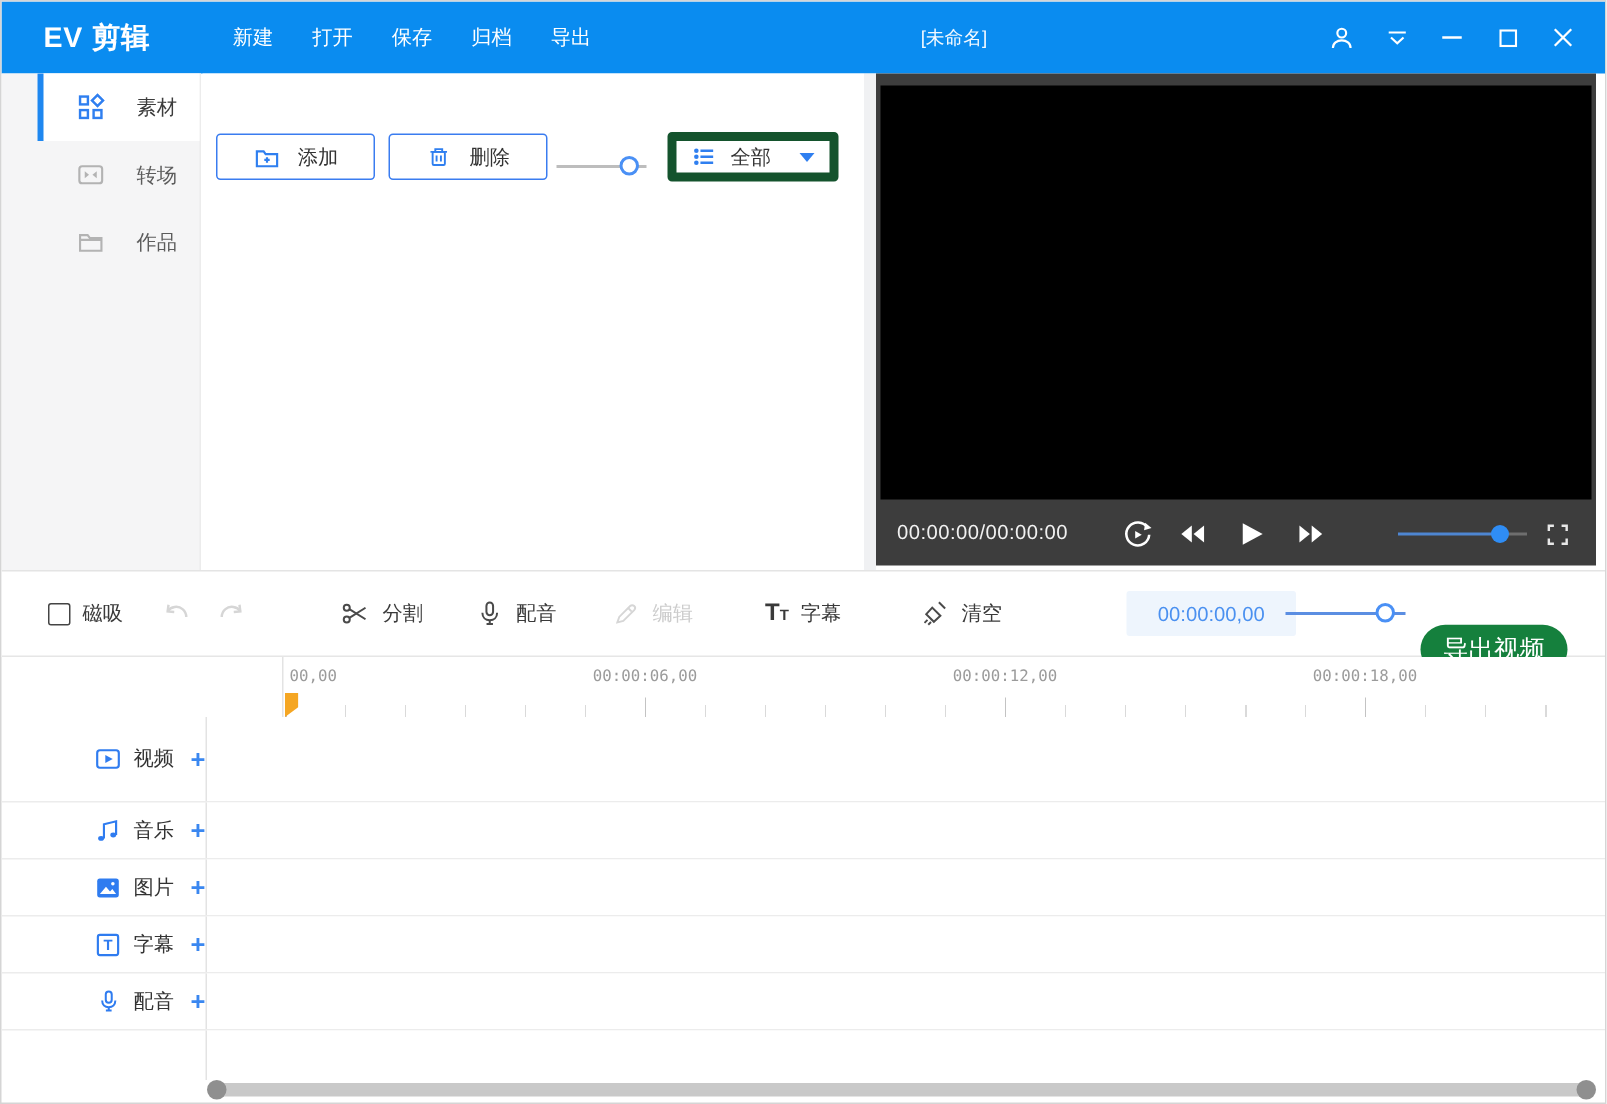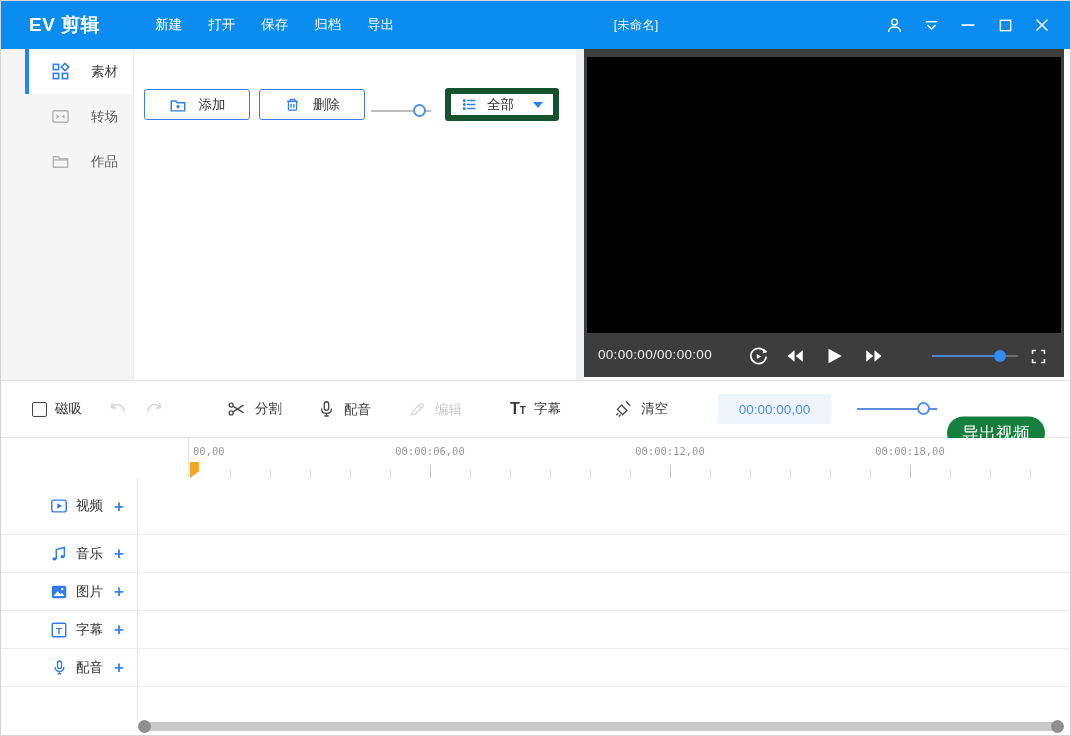--- a/index.html
+++ b/index.html
@@ -78,21 +78,21 @@
   .et{ position:absolute; top:50%; transform:translateY(-50%); display:flex;
        align-items:center; gap:8px; font-size:13.5px; color:#3a3a3a; cursor:pointer; }
   .et svg{ color:#4a4a4a; }
   .et.disabled{ color:#ccc; cursor:default; } .et.disabled svg{ color:#d6d6d6; }
   .checkbox{ width:15px; height:15px; border:1.5px solid #444; border-radius:2px; background:#fff; }
   .g-magnet{ left:31px; } .g-undo{ left:106px; } .g-redo{ left:143px; }
   .g-split{ left:226px; } .g-dub{ left:316px; } .g-edit{ left:407px; }
   .g-sub{ left:509px; } .g-clear{ left:612px; }
   .tt-icon{ font-weight:700; font-size:16px; line-height:1; color:#3a3a3a; }
   .tt-icon small{ font-size:10px; font-weight:700; }
-  .timecode{ left:717px; width:113px; height:30px; background:#eef5fd; border-radius:2px;
+  .timecode{ left:750px; width:113px; height:30px; background:#eef5fd; border-radius:2px;
              display:flex; align-items:center; justify-content:center; color:#4a90f0;
              font-size:13.5px; cursor:default; }
   .g-zoom{ left:856px; width:80px; }
   .export-btn{ left:946px; width:98px; height:33px; background:#15803d; border-radius:17px;
                display:flex; align-items:center; justify-content:center; color:#fff;
                font-size:17px; cursor:pointer;margin-top:24px; }
 
   
   .ruler{ position:absolute; left:12px; top:437px; width:100%; height:40px; background:#fff;margin-left:39px; }
   .ruler-left{ position:absolute; left:0; top:0; width:137px; height:100%;
@@ -105,21 +105,21 @@
   .ticks-major{ position:absolute; bottom:0; left:0; right:0; height:13px;
     background:repeating-linear-gradient(90deg,#c3c3c3 0 1px,transparent 1px 240px); }
   .playhead{ position:absolute; left:0; bottom:0; width:9px; height:16px; background:#f5a623;
              clip-path:polygon(0 0,100% 0,100% 58%,0 100%); cursor:ew-resize; }
 
   .tracks{ position:absolute; left:0; top:477px; width:100%; }
   .track-row{ display:flex; border-bottom:1px solid #ececec; }
   .track-row.row-video{ height:57px; } .track-row{ height:38px; }
   .track-row.last{ border-bottom:none; }
   .track-label{ width:137px; border-right:1px solid #e3e3e3; display:flex; align-items:center;
-                justify-content:flex-end; padding-right:13px; gap:8px; font-size:13.5px; color:#333; }
+                justify-content:flex-end; padding-right:0; gap:8px; font-size:13.5px; color:#333; }
   .track-label svg{ color:#2f7cf0; }
   .track-add{ color:#3a87f0; font-size:17px; font-weight:600; line-height:1;
               margin-left:3px; cursor:pointer; }
   .track-lane{ flex:1; background:#fff; }
   .empty-row{ height:33px; }
 
   
   .hscroll{ position:absolute; left:137px; top:719px; width:926px; height:13px; cursor:pointer; }
   .hscroll .track{ position:absolute; left:2px; right:2px; top:2px; height:9px;
                    background:#c9c9c9; border-radius:5px; }

